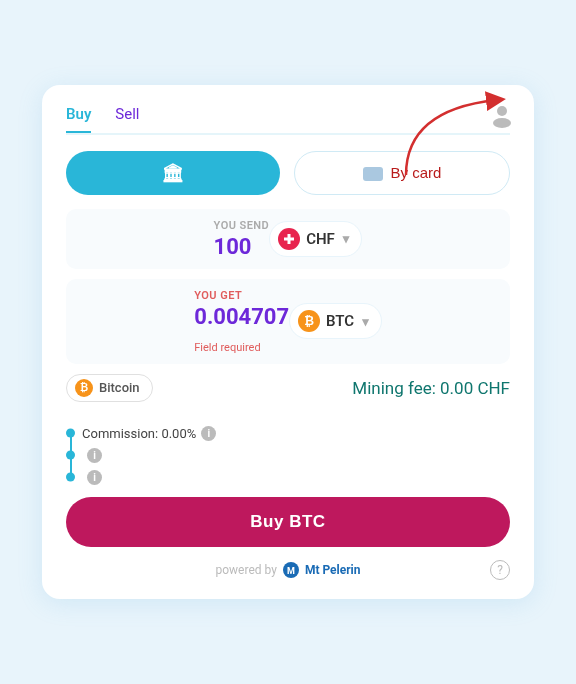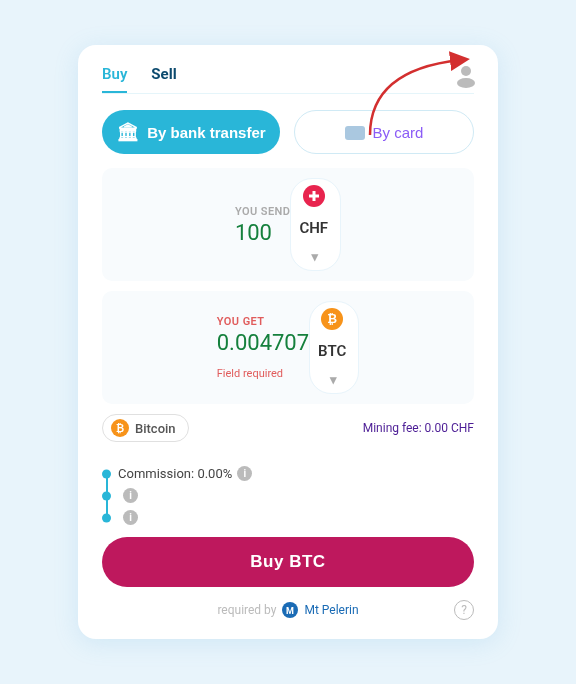--- a/index.html
+++ b/index.html
@@ -8,39 +8,39 @@
       display: flex;
       align-items: center;
       justify-content: center;
       min-height: 100vh;
       font-family: -apple-system, BlinkMacSystemFont, 'Segoe UI', Roboto, sans-serif;
     }
     .card {
       background: #fff;
       border-radius: 18px;
       padding: 20px 24px 20px 24px;
-      width: 420px;
+      width: 492px;
       box-shadow: 0 4px 24px rgba(100,180,220,0.18);
       position: relative;
     }
     
     .tabs {
       display: flex;
       gap: 24px;
       margin-bottom: 0;
       position: relative;
       padding-bottom: 0;
     }
     .tab {
       font-size: 15px;
-      color: #0c4a6e;
+      color: #6d28d9;
       cursor: pointer;
       padding-bottom: 8px;
       border-bottom: 2.5px solid transparent;
-      font-weight: 700;
+      font-weight: 400;
     }
     .tab.active {
       color: #29b6d8;
       border-bottom: 2.5px solid #29b6d8;
       font-weight: 600;
     }
     .tabs-underline {
       height: 1.5px;
       background: #e5f5fa;
       margin-bottom: 16px;
@@ -72,21 +72,21 @@
       font-weight: 600;
       cursor: pointer;
       display: flex;
       align-items: center;
       justify-content: center;
       gap: 8px;
     }
     .btn-card {
       flex: 1;
       background: #fff;
-      color: #8b5cf6;
+      color: #b91c1c;
       border: 1.5px solid #d0eaf5;
       border-radius: 30px;
       padding: 11px 0;
       font-size: 15px;
       font-weight: 500;
       cursor: pointer;
       display: flex;
       align-items: center;
       justify-content: center;
       gap: 8px;
@@ -104,41 +104,40 @@
     .input-left label {
       font-size: 11px;
       color: #aaa;
       font-weight: 600;
       letter-spacing: 0.04em;
       display: block;
       margin-bottom: 2px;
     }
     .input-left .amount {
       font-size: 22px;
-      color: #15803d;
-      font-weight: 400;
+      color: #6d28d9;
+      font-weight: 700;
     }
     .input-left .field-required {
       font-size: 11px;
       color: #e05c5c;
       margin-top: 12px;
     }
     .currency-selector {
       display: flex;
       align-items: center;
-      gap: 12px;
+      gap: 6px;
       background: #fff;
       border: 1px solid #e8f4fb;
       border-radius: 22px;
       padding: 6px 12px 6px 8px;
       cursor: pointer;
       font-size: 15px;
       font-weight: 600;
       color: #333;
-      flex-direction: column;
     }
     .currency-selector .btc-icon {
       width: 22px;
       height: 22px;
       border-radius: 50%;
       background: #f7931a;
       display: flex;
       align-items: center;
       justify-content: center;
       color: #fff;
@@ -177,22 +176,22 @@
       background: #f7931a;
       display: flex;
       align-items: center;
       justify-content: center;
       color: #fff;
       font-size: 10px;
       font-weight: 700;
     }
     .mining-fee {
       margin-left: auto;
-      font-size: 12px;
-      color: #4c1d95;
+      font-size: 17px;
+      color: #0f766e;
     }
     
     .info-rows {
       margin-top: 2px;
       margin-bottom: 12px;
     }
     .info-item {
       display: flex;
       align-items: center;
       font-size: 13px;
@@ -351,21 +350,20 @@
   <div class="tabs">
     <div class="tab active">Buy</div>
     <div class="tab">Sell</div>
   </div>
   <div class="tabs-underline"></div>
 
   
   <div class="payment-buttons">
     <button class="btn-bank">
       <span style="font-size:18px;">🏛</span>
-      <span>By bank transfer</span>
     </button>
     <button class="btn-card">
       <span style="display:inline-block;width:20px;height:14px;background:#aac8e0;border-radius:3px;position:relative;top:1px;"></span>
       <span>By card</span>
     </button>
   </div>
 
   
   <div class="input-row">
     <div class="input-left">
@@ -420,22 +418,22 @@
       <span class="info-icon">i</span>
     </div>
   </div>
 
   
   <button class="buy-btn">Buy BTC</button>
 
   
   <div class="footer">
     <div class="footer-powered">
-      <span>required by</span>
+      <span>powered by</span>
       <svg width="18" height="18" viewBox="0 0 18 18">
         <circle cx="9" cy="9" r="8" fill="#1a6bb5"></circle>
         <text x="9" y="13" text-anchor="middle" font-size="9" fill="#fff" font-weight="bold">M</text>
       </svg>
-      <span style="color:#1a6bb5;font-weight:400;font-size:12px;">Mt Pelerin</span>
+      <span style="color:#1a6bb5;font-weight:700;font-size:12px;">Mt Pelerin</span>
     </div>
     <div class="help-icon">?</div>
   </div>
 </div>
 
 </body></html>

